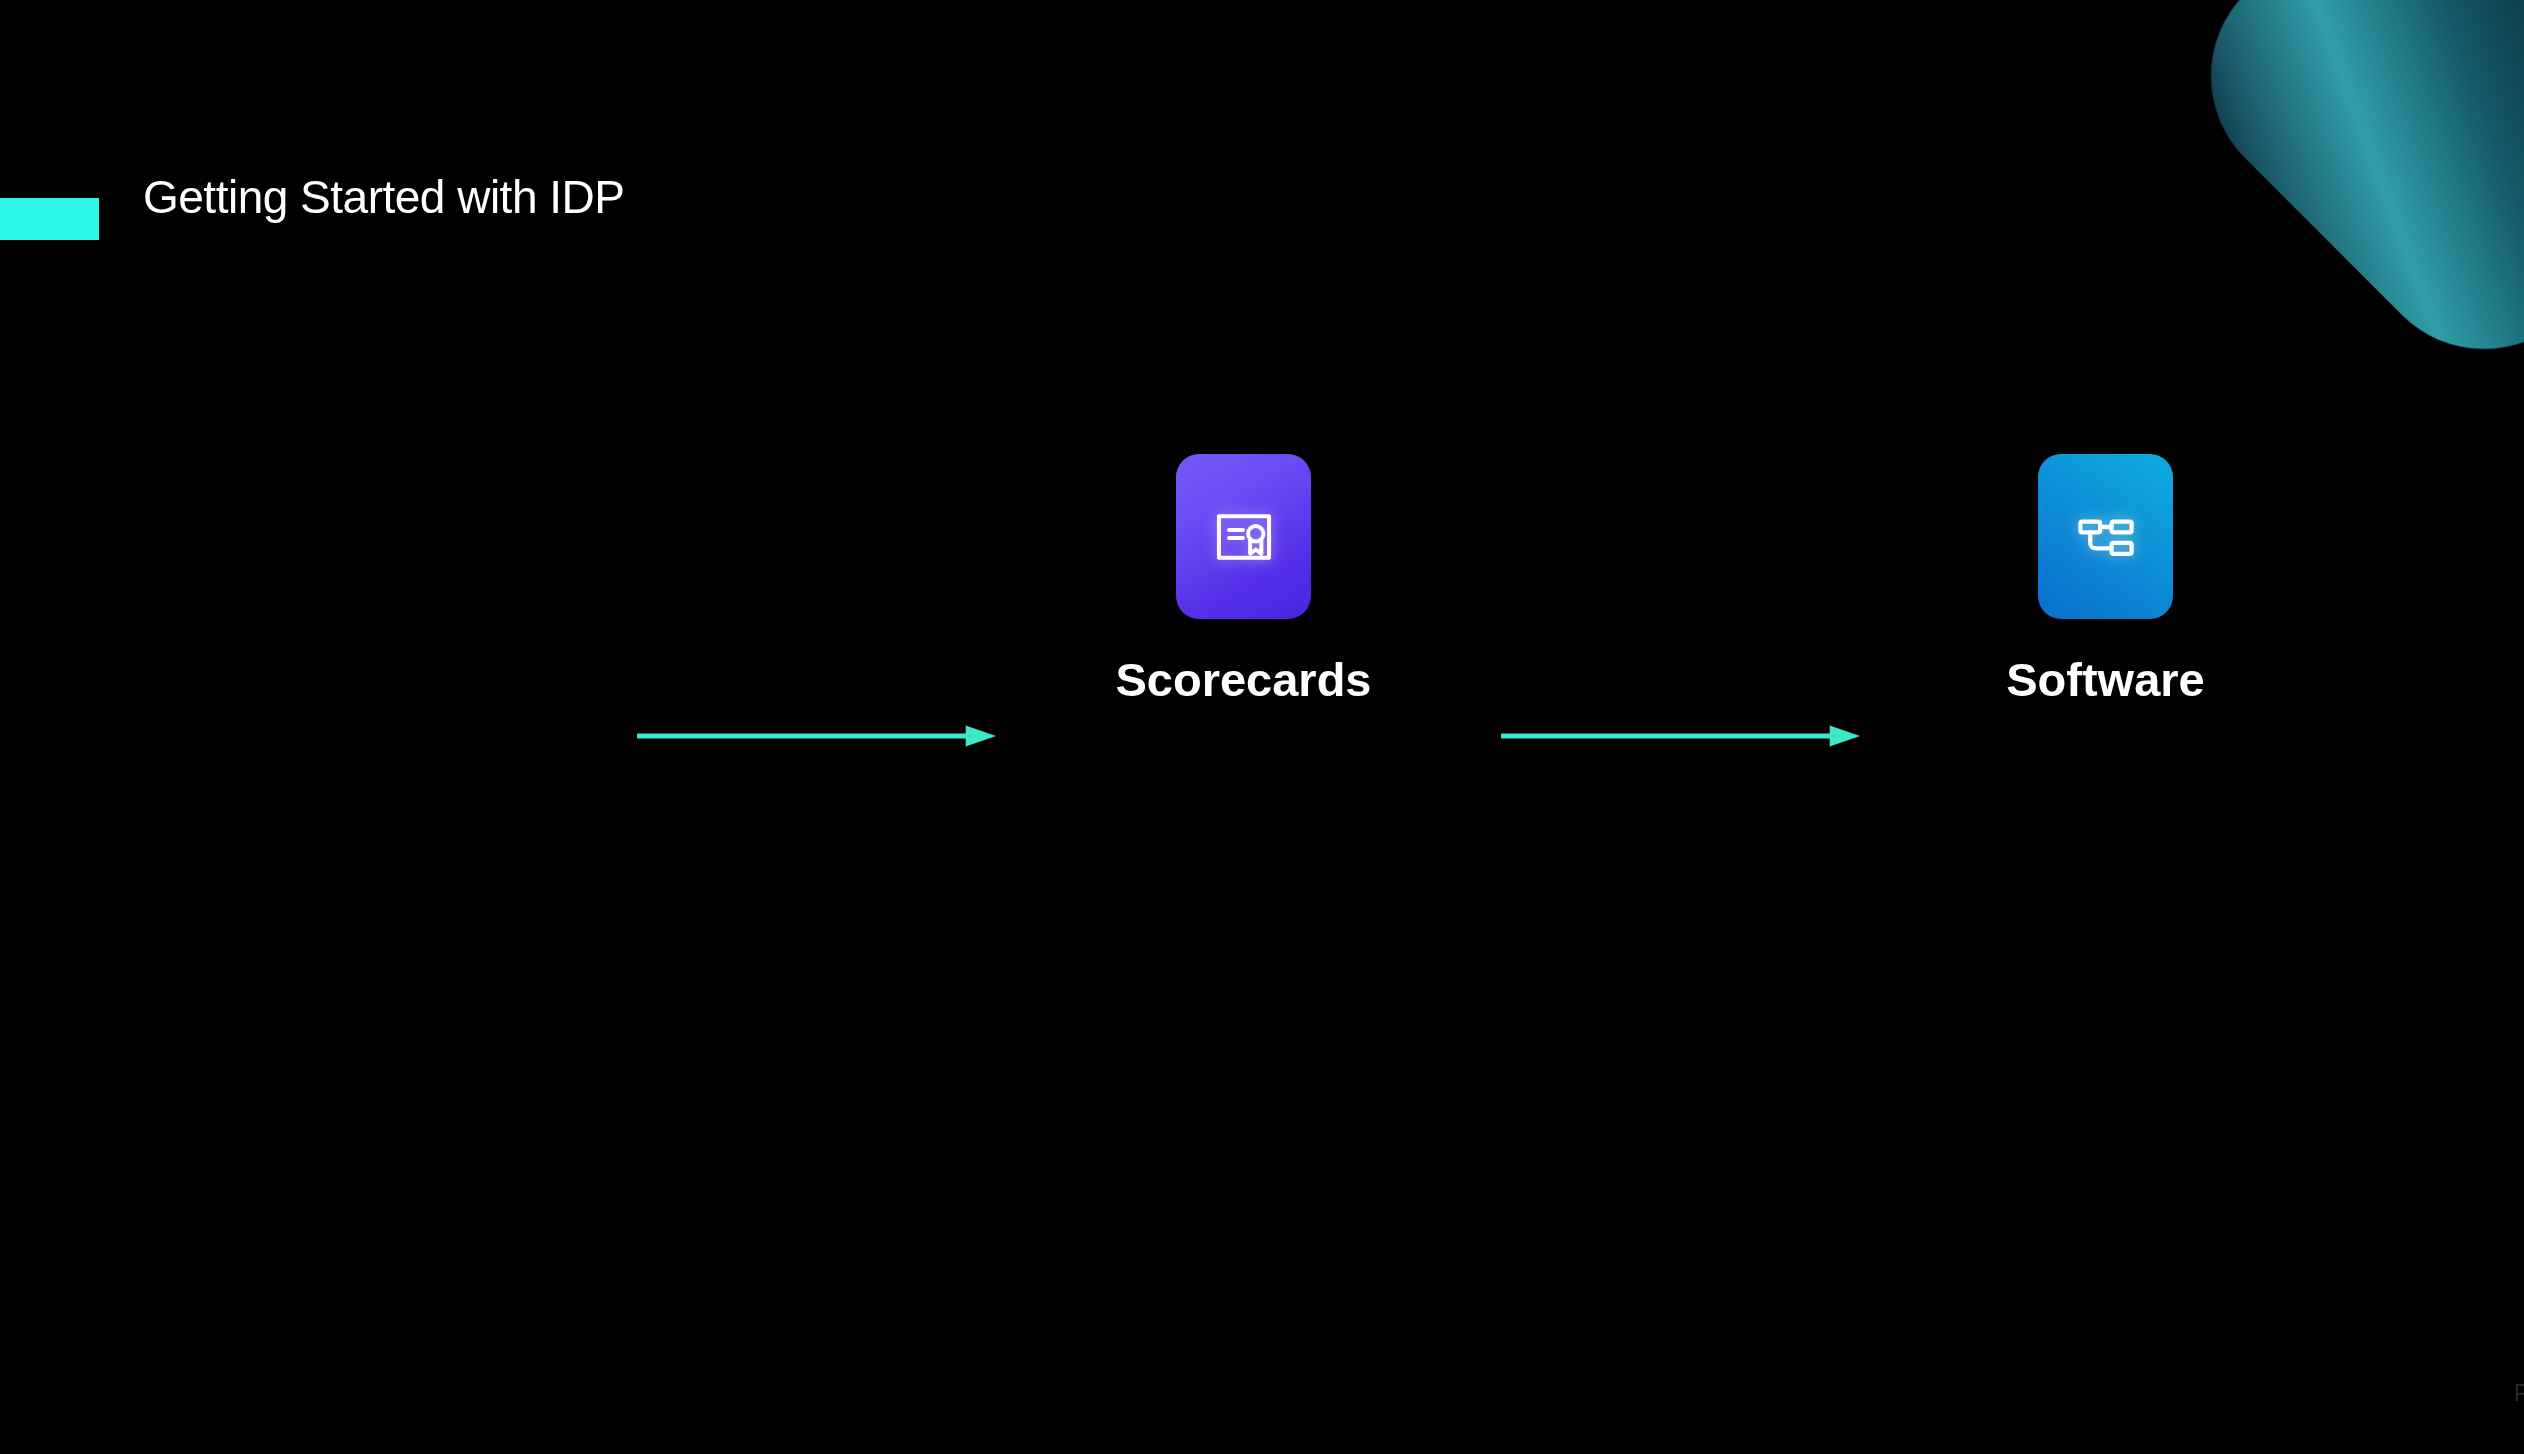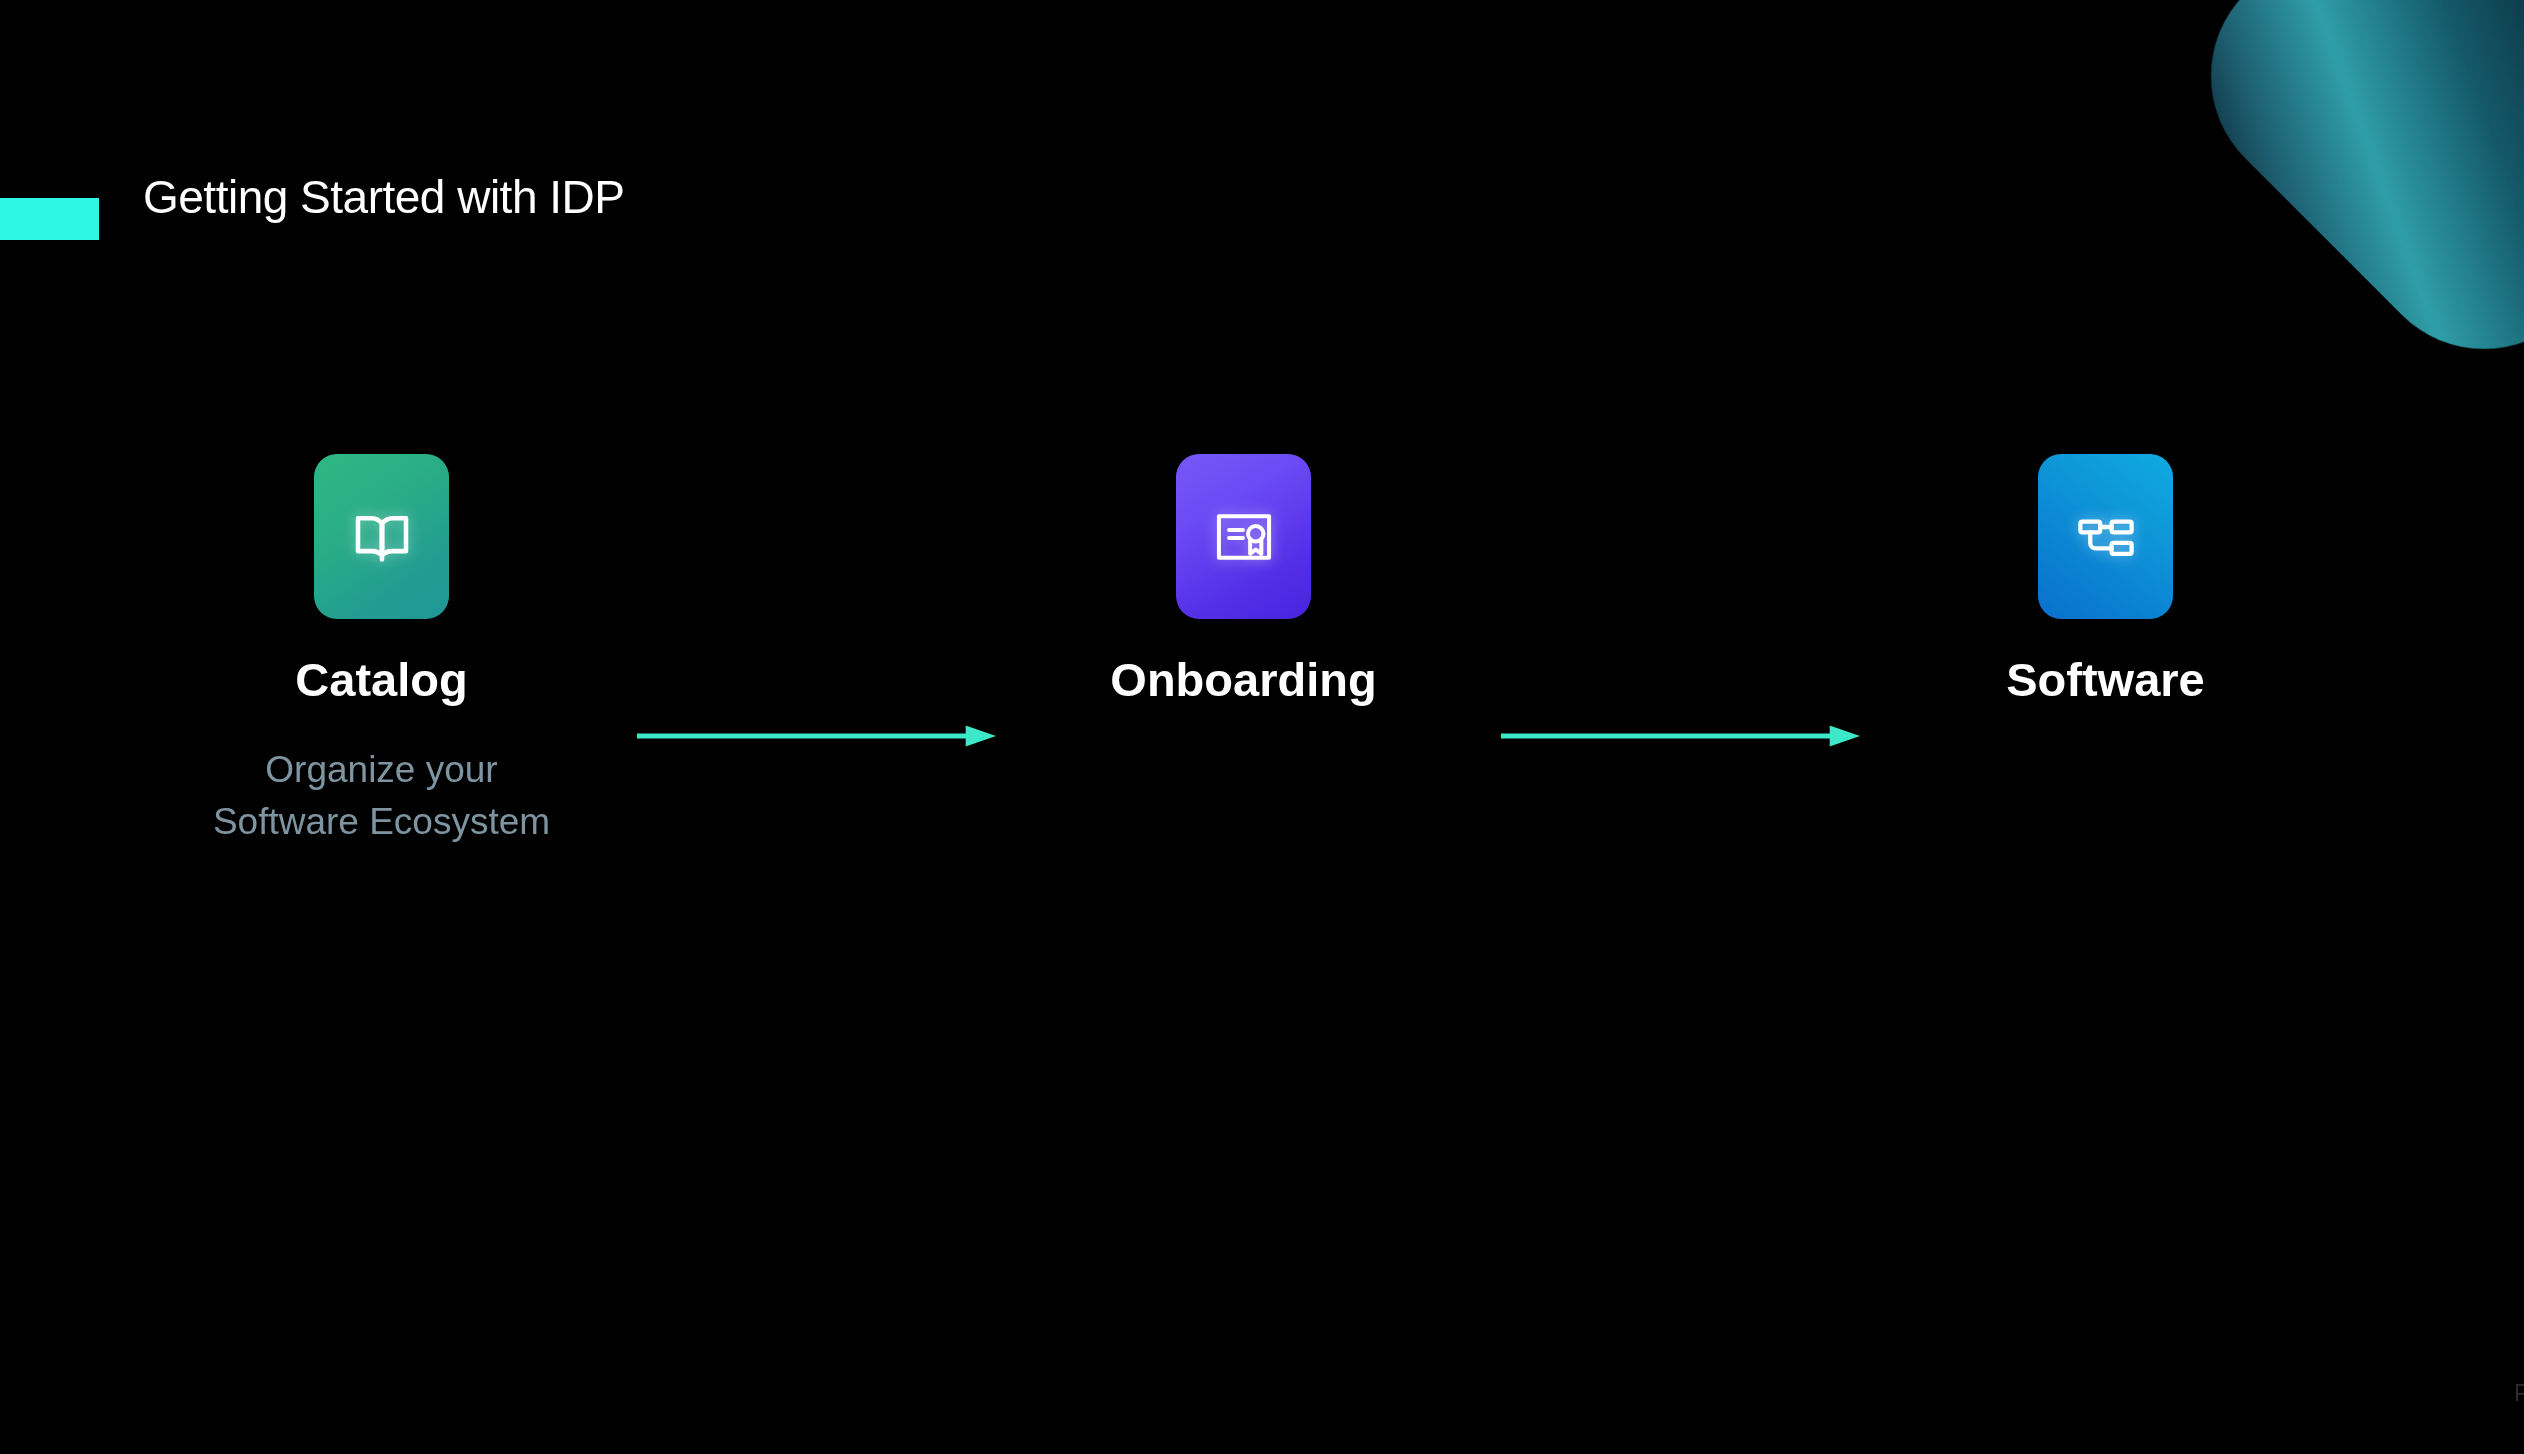--- a/index.html
+++ b/index.html
@@ -148,48 +148,34 @@
 
 <div class="slide">
 
   <div class="corner-blob"></div>
 
   <div class="accent-bar"></div>
   <h1 class="page-title">Getting Started with IDP</h1>
 
   <div class="steps">
 
-    <div class="step step-catalog">
-      <div class="icon-tile tile-catalog">
-        <span>
-          <svg viewBox="0 0 24 24" fill="none" stroke="#FFFFFF" stroke-width="1.7" stroke-linecap="round" stroke-linejoin="round">
-            <path d="M3 5h5.2c1.6 0 2.9.9 3.8 2v12c-.9-1.1-2.2-1.7-3.8-1.7H3z"></path>
-            <path d="M21 5h-5.2c-1.6 0-2.9.9-3.8 2v12c.9-1.1 2.2-1.7 3.8-1.7H21z"></path>
-            <path d="M12 7v13.4"></path>
-          </svg>
-        </span>
-      </div>
-      <div class="step-name">Catalog</div>
-      <div class="step-desc">Organize your
-Software Ecosystem</div>
-    </div>
 
     <div class="step step-scorecards">
       <div class="icon-tile tile-scorecards">
         <span>
           <svg viewBox="0 0 24 24" fill="none" stroke="#FFFFFF" stroke-width="1.5" stroke-linecap="round" stroke-linejoin="round">
             <rect x="2.6" y="4.2" width="18.8" height="15.6"></rect>
             <path d="M6.4 9.4h5.2"></path>
             <path d="M6.4 12.4h5.2"></path>
             <circle cx="16.4" cy="10.8" r="2.9"></circle>
             <path d="M14.3 13.1v5.2l2.1-1.6 2.1 1.6v-5.2"></path>
           </svg>
         </span>
       </div>
-      <div class="step-name">Onboarding</div>
+      <div class="step-name">Scorecards</div>
     </div>
 
     <div class="step step-workflows">
       <div class="icon-tile tile-workflows">
         <span>
           <svg viewBox="0 0 24 24" fill="none" stroke="#FFFFFF" stroke-width="1.6" stroke-linecap="round" stroke-linejoin="round">
             <rect x="2.4" y="6.2" width="7.4" height="4.1" rx="0.7"></rect>
             <rect x="14.1" y="6.2" width="7.5" height="4.1" rx="0.7"></rect>
             <rect x="14.1" y="14.2" width="7.5" height="4.1" rx="0.7"></rect>
             <path d="M9.8 8.25h4.3"></path>

